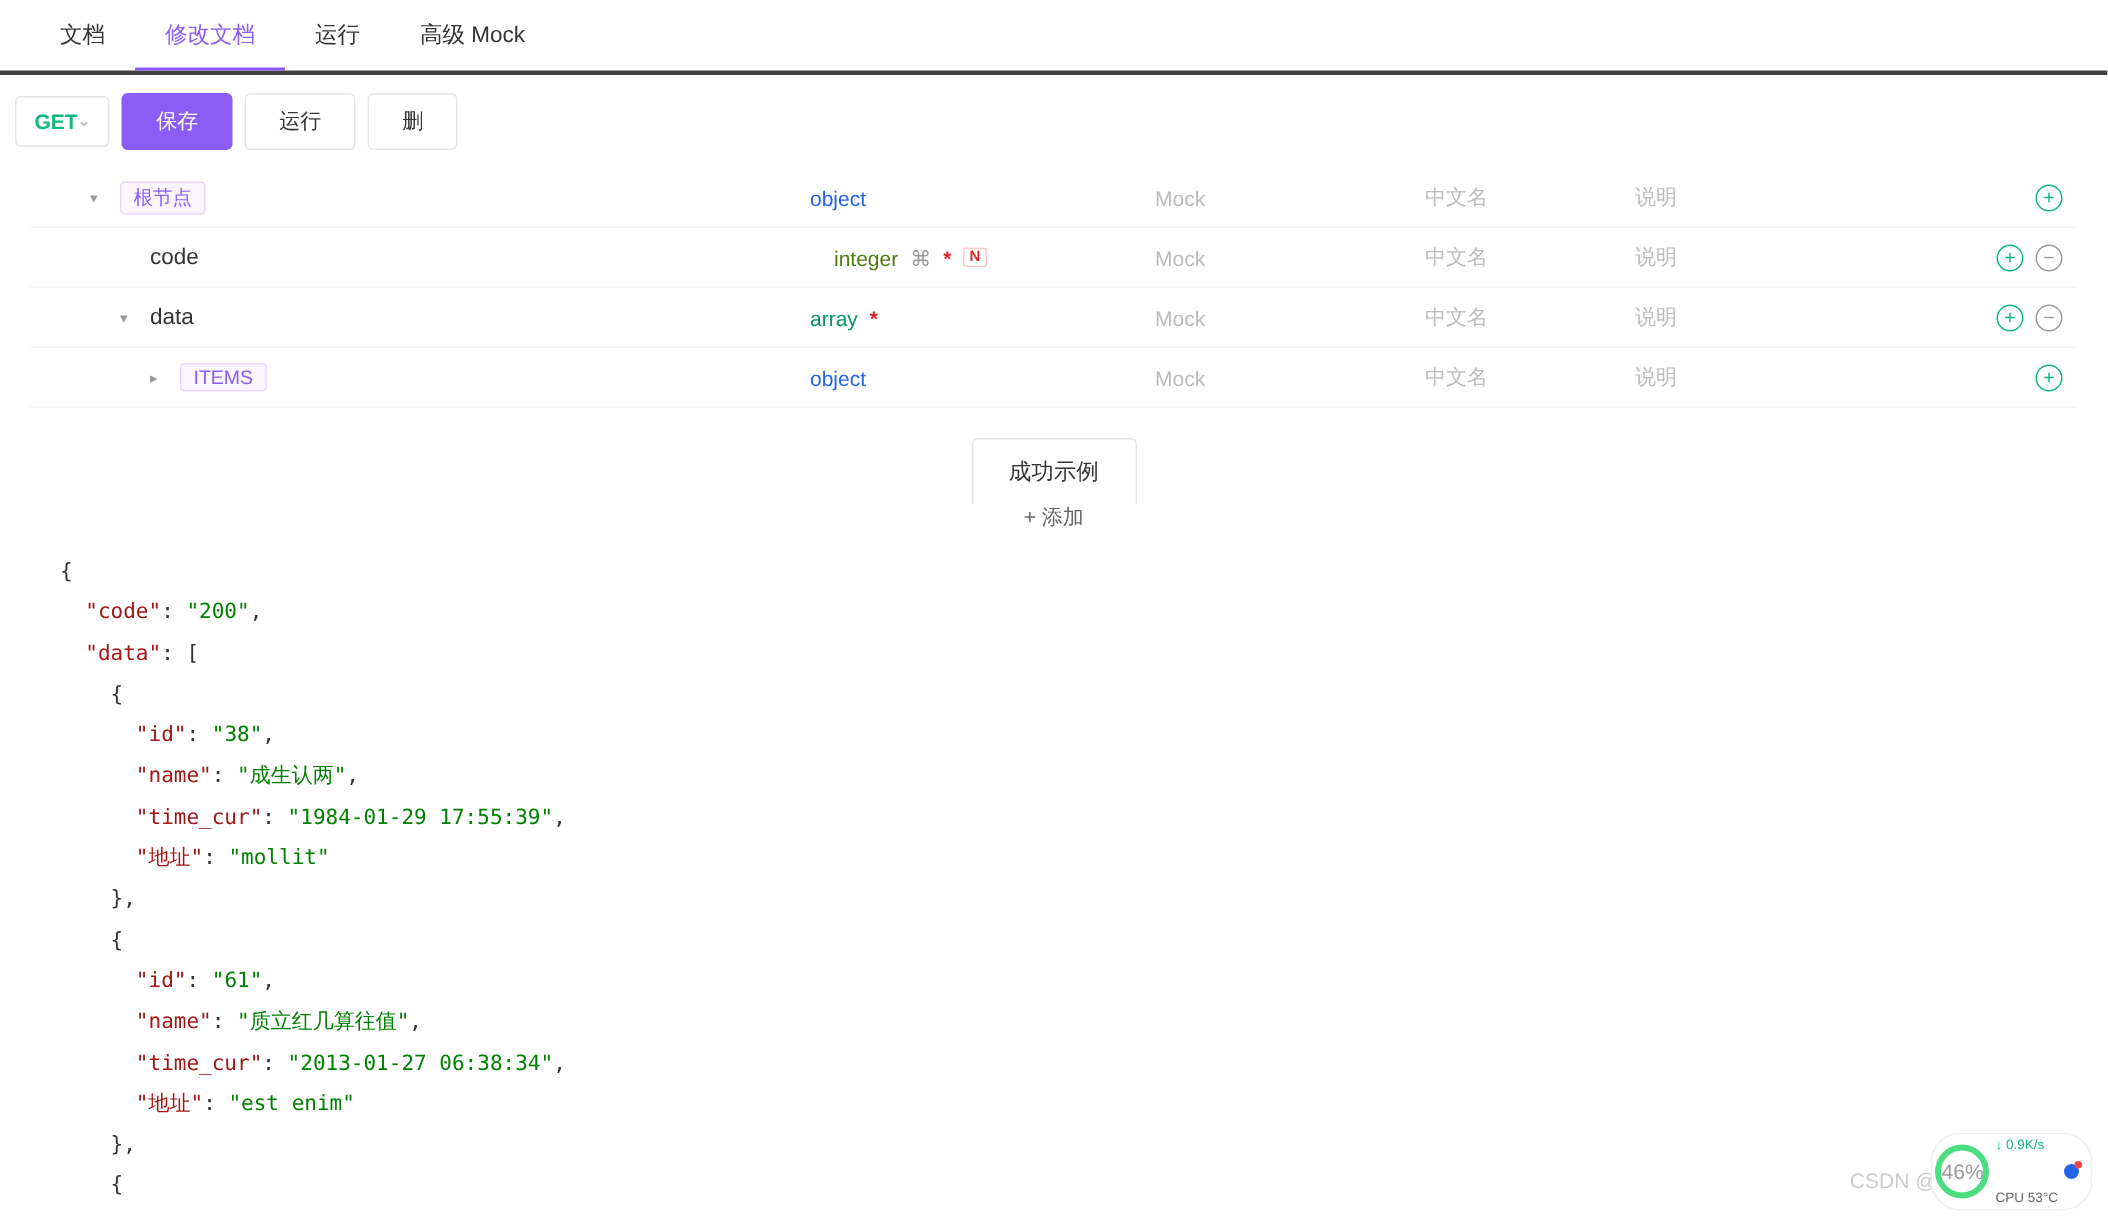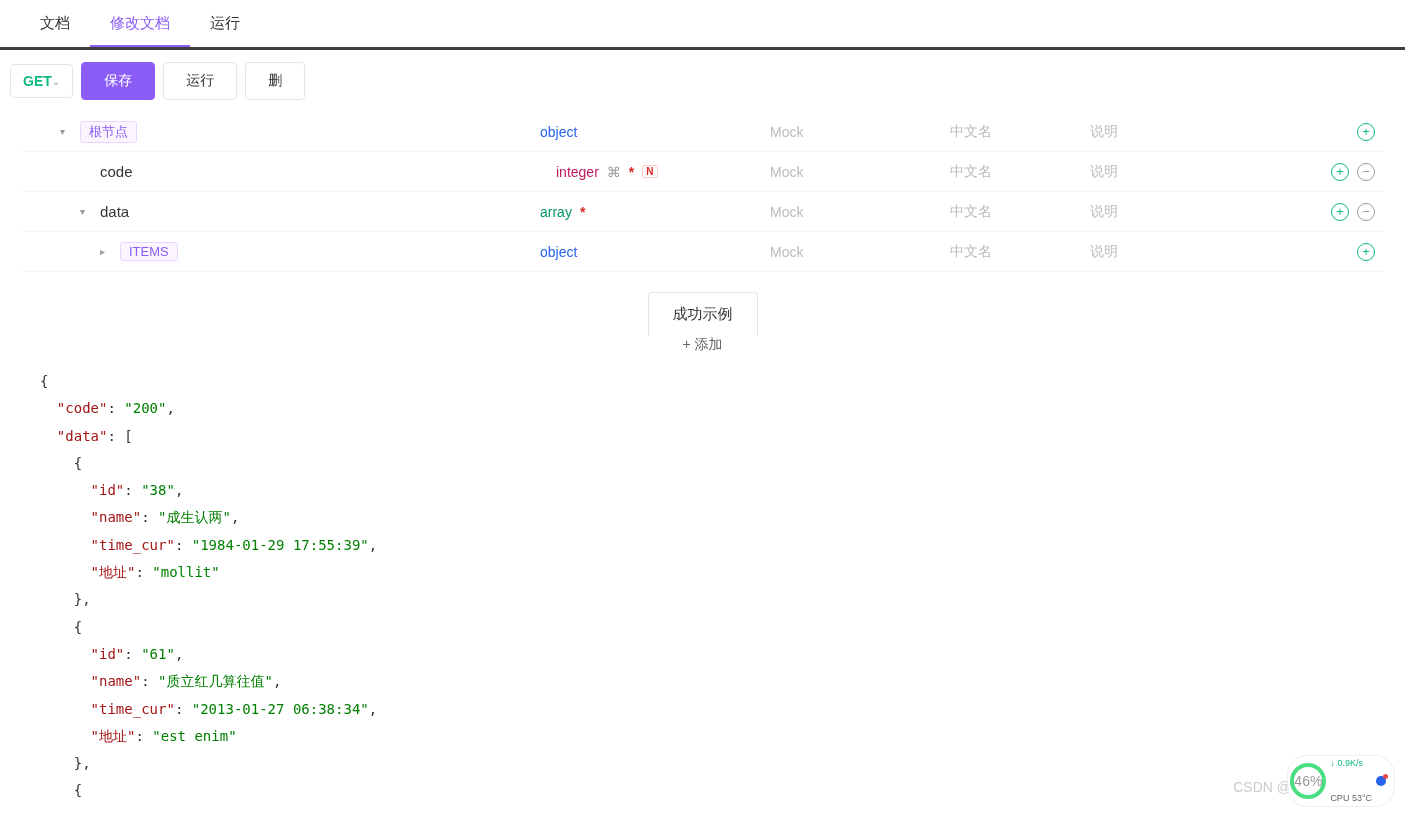--- a/index.html
+++ b/index.html
@@ -139,21 +139,21 @@
       border: 1px solid #e9d5ff;
       padding: 1px 8px;
       border-radius: 3px;
       font-size: 13px;
     }
     .field-name {
       color: #333;
       font-size: 15px;
     }
     .type-object { color: #2563eb; }
-    .type-integer { color: #be185d; padding-left: 16px; }
+    .type-integer { color: #4d7c0f; padding-left: 16px; }
     .type-array { color: #059669; }
     .required-star {
       color: #dc2626;
       font-weight: bold;
     }
     .type-badge-n {
       color: #dc2626;
       font-size: 10px;
       font-weight: bold;
       border: 1px solid #fecaca;
@@ -271,20 +271,21 @@
       border-radius:50%;
     }
   </style>
 </head>
 <body>
 
 <div class="tabs" id="tabs-container">
     <div class="tab">文档</div>
     <div class="tab active">修改文档</div>
     <div class="tab">运行</div>
+    <div class="tab">高级 Mock</div>
   </div>
 
 <div class="toolbar">
   <div class="method-select">
     <span>GET</span>
     <span class="chevron">⌄</span>
   </div>
   <button class="btn primary">保存</button>
   <button class="btn">运行</button>
   <button class="btn">删</button>

